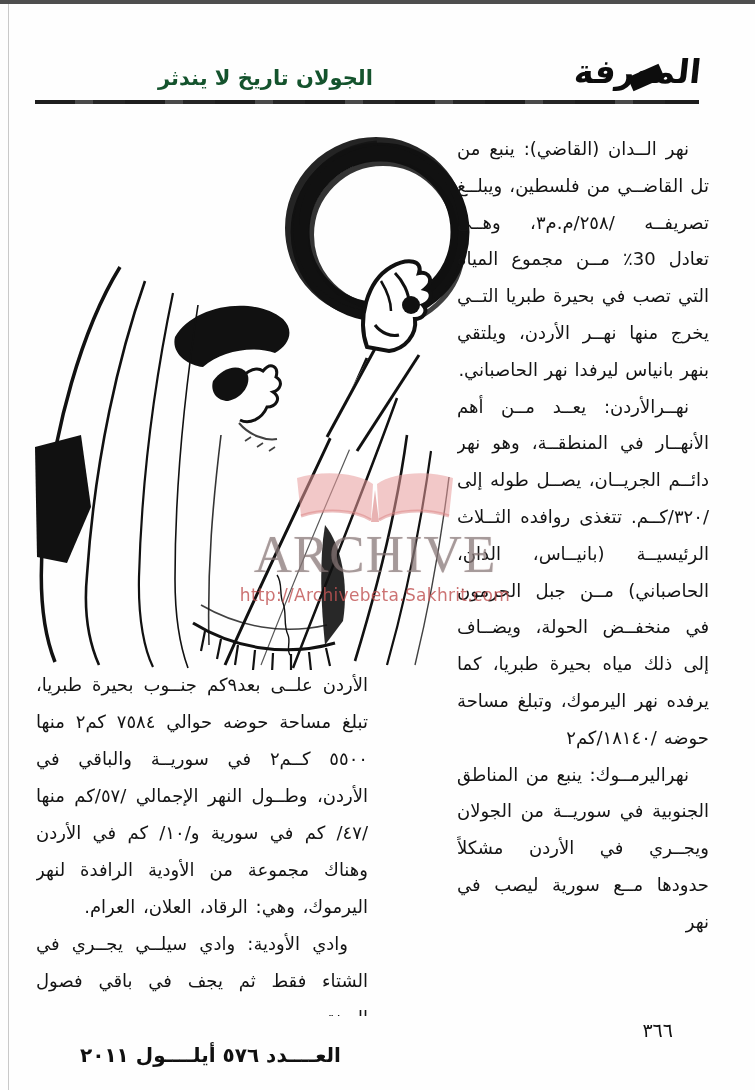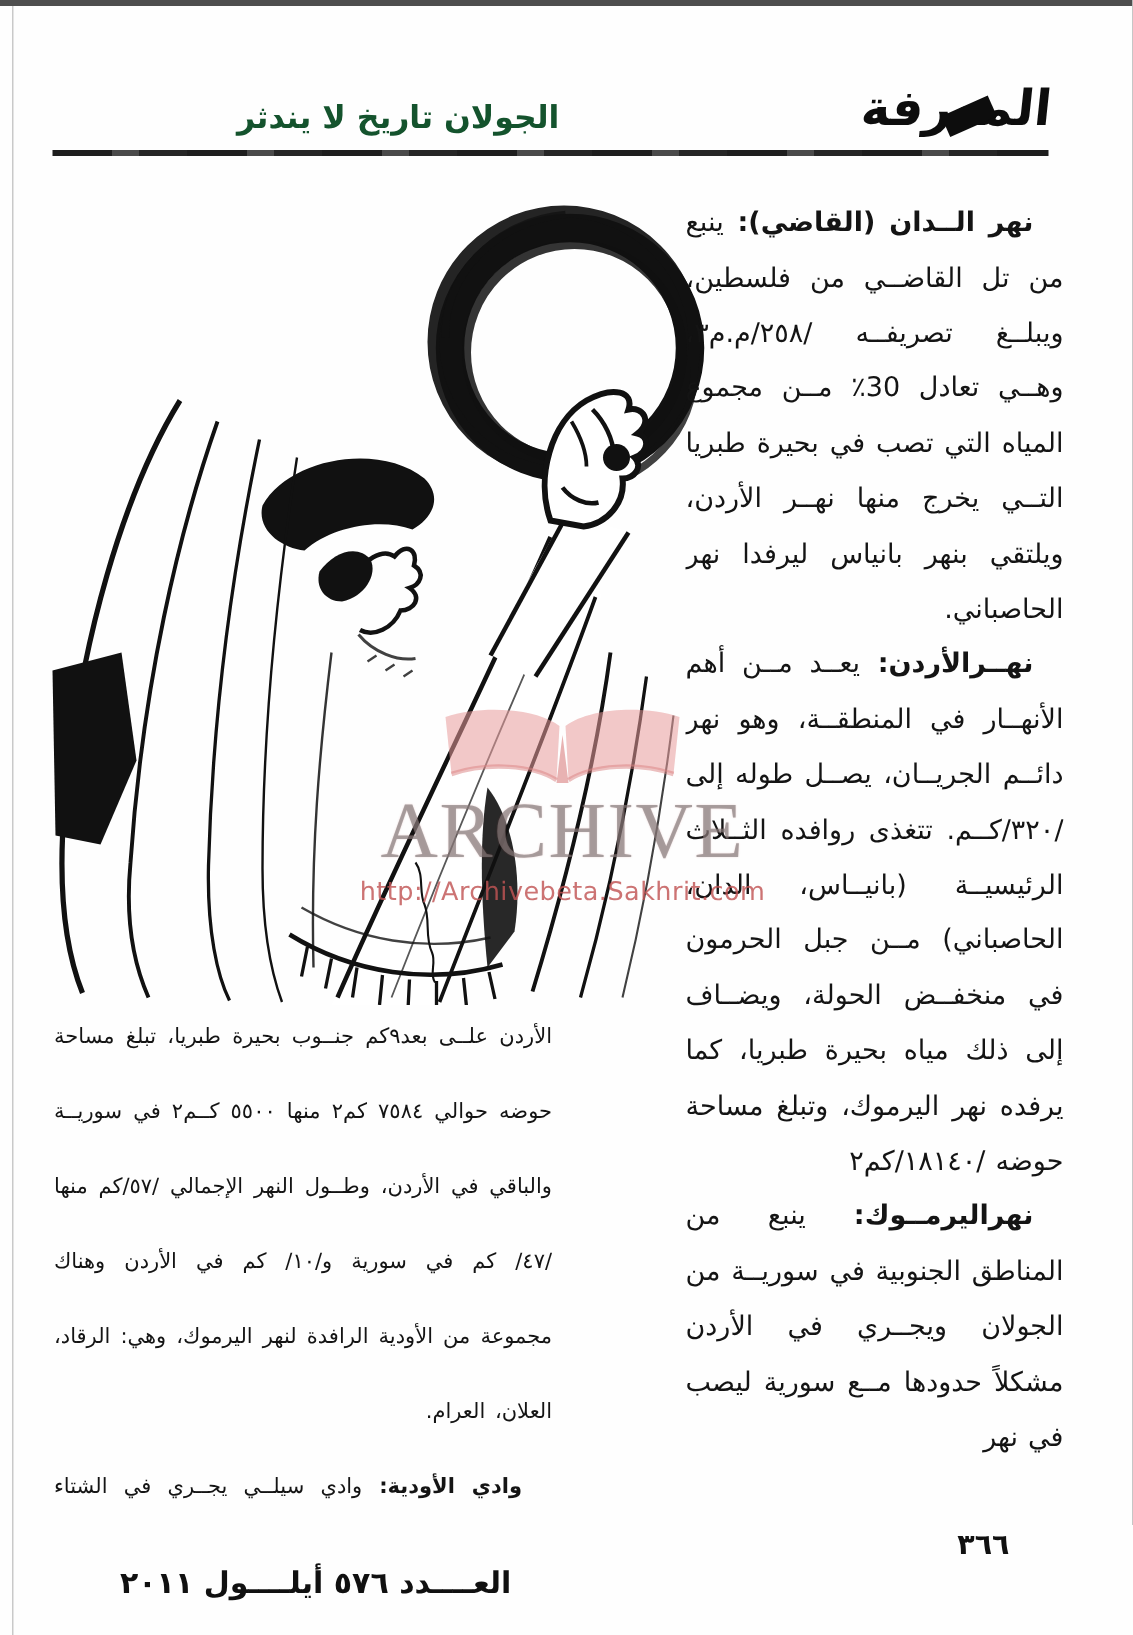--- a/index.html
+++ b/index.html
@@ -24,41 +24,41 @@
   }
   .header-rule{
     position:absolute;top:100px;left:35px;width:664px;height:4px;
     background:repeating-linear-gradient(90deg,#1e1e1e 0 40px,#4a4a4a 40px 58px,#262626 58px 90px);
   }
 
   
   .col{direction:rtl;text-align:justify;position:absolute;}
   .col p{margin:0;}
   .col p.indent{text-indent:20px;}
-  .col .lead{font-weight:bold;margin-top:40px;}
+  .col .lead{font-weight:normal;margin-top:40px;}
   .col-right{top:131px;right:46px;width:252px;font-size:18px;line-height:36.8px;word-spacing:1px;max-height:892px;overflow:hidden;}
-  .col-left{top:666px;left:36px;width:332px;font-size:14px;line-height:50px;word-spacing:2px;max-height:350px;overflow:hidden;}
+  .col-left{top:666px;left:36px;width:332px;font-size:18px;line-height:37px;word-spacing:2px;max-height:350px;overflow:hidden;}
 
   
   .illustration{position:absolute;left:25px;top:105px;width:450px;height:565px;margin:0;}
   .illustration svg{display:block;width:450px;height:565px;}
 
   
   .watermark{position:absolute;left:222px;top:470px;width:306px;text-align:center;z-index:6;pointer-events:none;}
   .wm-book{display:block;margin:0 auto;width:168px;height:62px;}
   .wm-brand{
     font-family:Liberation Serif, serif;font-size:53px;line-height:52px;
     color:rgba(122,122,122,0.60);letter-spacing:1px;margin-top:-4px;
     text-shadow:0 0 1px rgba(190,100,100,0.35);
   }
   .wm-url{font-size:17px;margin-top:5px;color:rgba(193,84,84,0.82);letter-spacing:0.3px;}
 
   
   .footer-issue{position:absolute;top:1021px;left:80px;direction:rtl;font-size:20px;font-weight:bold;color:#101010;margin-top:22px;}
-  .footer-page{position:absolute;top:1019px;right:82px;font-size:19px;font-weight:bold;color:#101010;}
+  .footer-page{position:absolute;top:1019px;right:82px;font-size:19px;font-weight:normal;color:#101010;}
 </style>
 </head>
 <body>
 
 <div class="page">
 
   <div class="scan-edge-top"></div>
   <div class="scan-edge-left"></div>
 
   <div class="logo">المعرفة</div>

